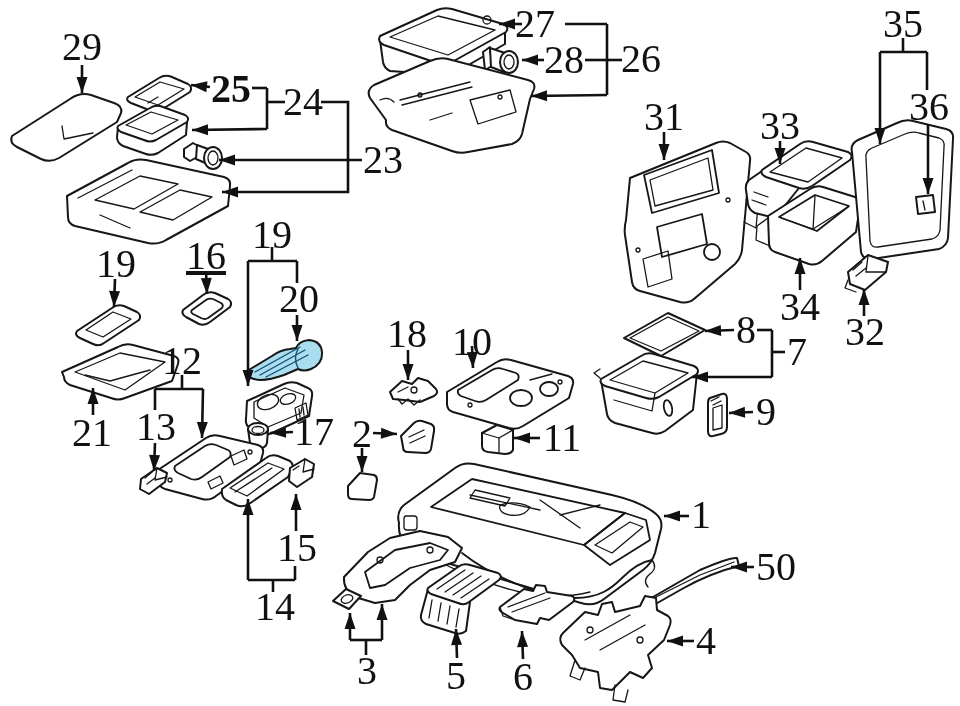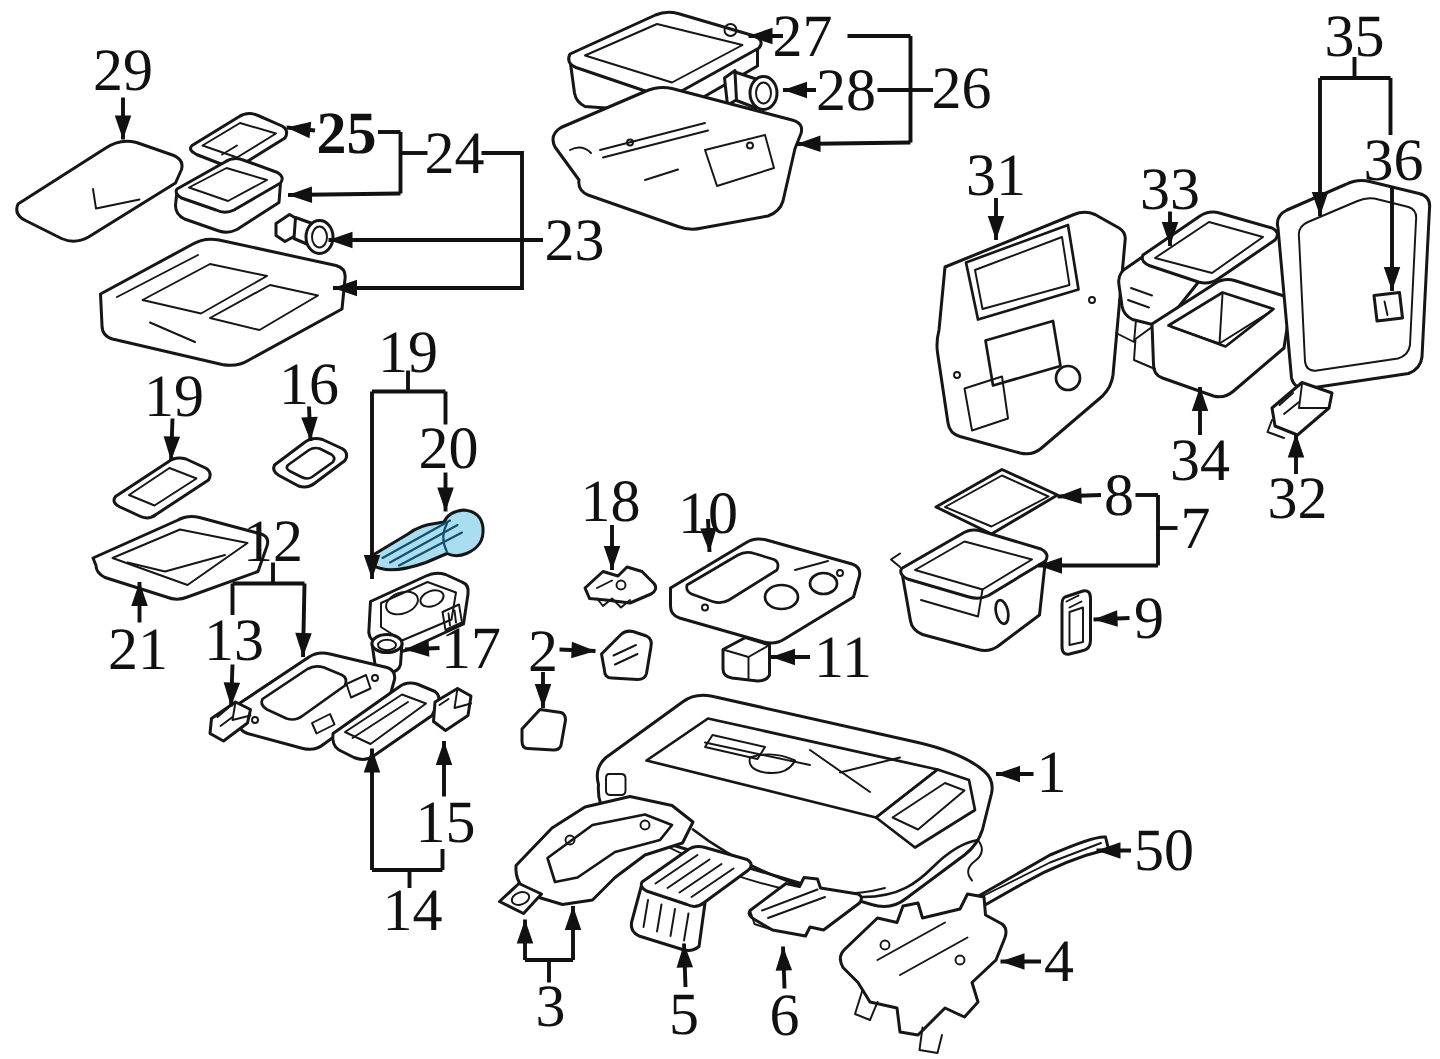--- a/index.html
+++ b/index.html
@@ -429,21 +429,21 @@
       <div class="callout" style="left: 535px; top: 24px;">27</div>
       <div class="callout" style="left: 564px; top: 60px;">28</div>
       <div class="callout" style="left: 641px; top: 59px;">26</div>
       <div class="callout" style="left: 903px; top: 24px;">35</div>
       <div class="callout" style="left: 929px; top: 107px;">36</div>
       <div class="callout" style="left: 664px; top: 117px; text-align: right;">31</div>
       <div class="callout" style="left: 780px; top: 126px;">33</div>
       <div class="callout" style="left: 800px; top: 307px;">34</div>
       <div class="callout" style="left: 865px; top: 332px;">32</div>
       <div class="callout" style="left: 116px; top: 264px;">19</div>
-      <div class="callout" style="left: 206px; top: 256px;">16</div>
+      <div class="callout" style="left: 206px; top: 256px; text-decoration: underline;">16</div>
       <div class="callout" style="left: 272px; top: 235px;">19</div>
       <div class="callout" style="left: 299px; top: 299px;">20</div>
       <div class="callout" style="left: 182px; top: 361px;">12</div>
       <div class="callout" style="left: 92px; top: 433px;">21</div>
       <div class="callout" style="left: 156px; top: 427px;">13</div>
       <div class="callout" style="left: 407px; top: 334px;">18</div>
       <div class="callout" style="left: 472px; top: 342px;">10</div>
       <div class="callout" style="left: 746px; top: 330px;">8</div>
       <div class="callout" style="left: 797px; top: 352px;">7</div>
       <div class="callout" style="left: 766px; top: 412px;">9</div>

